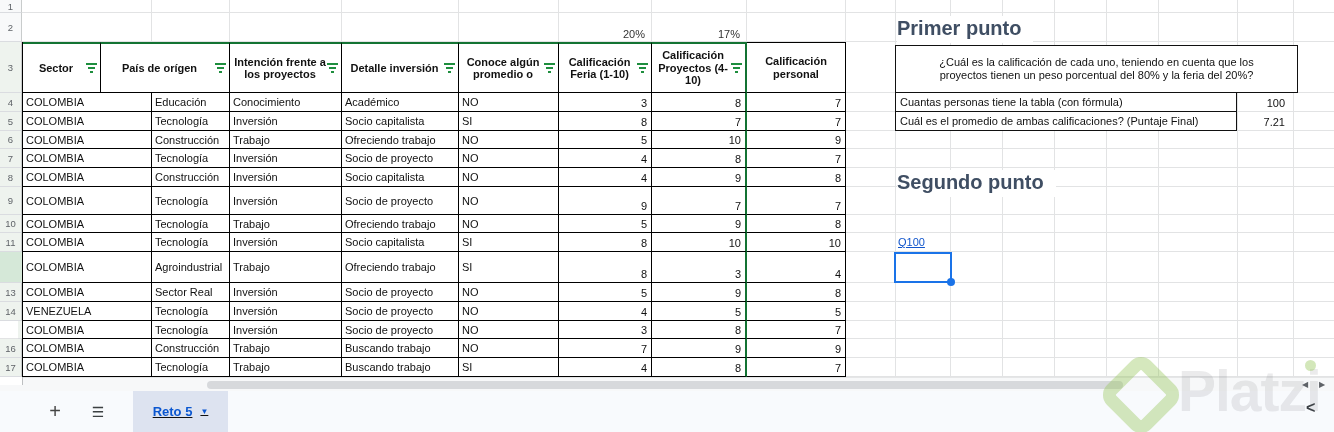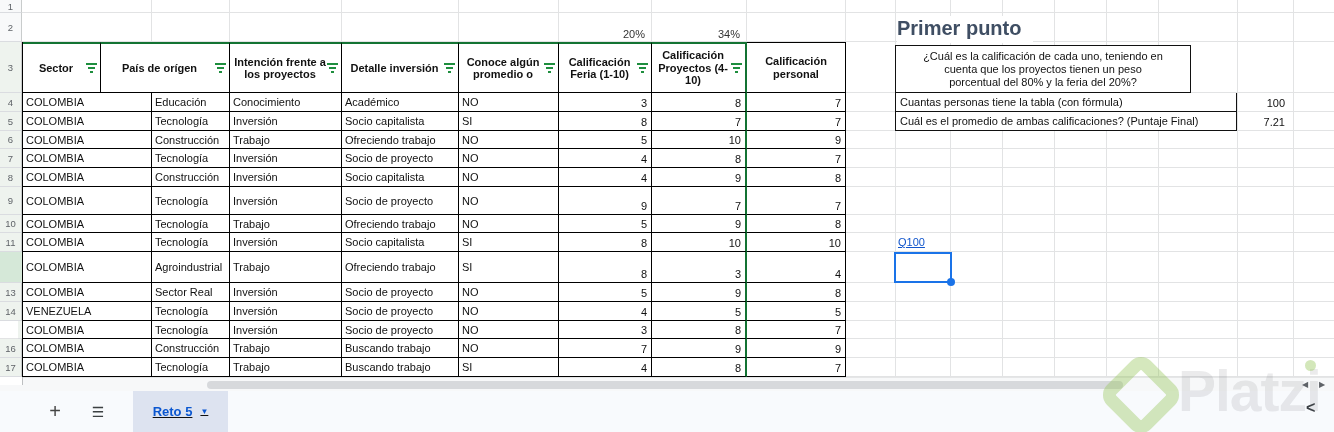--- a/index.html
+++ b/index.html
@@ -40,21 +40,21 @@
   .tcell.txt{align-items:center;justify-content:flex-start;padding-left:3px;}
   .tcell.num{align-items:flex-end;justify-content:flex-end;padding:0 4px 2px 0;}
 
   
   .ovl{position:absolute;z-index:5;box-sizing:border-box;font-size:11px;}
   #lbl20{left:558px;top:13px;width:90px;height:27px;display:flex;align-items:flex-end;justify-content:flex-end;padding-right:3px;color:#333;}
   #lbl80{left:651px;top:13px;width:92px;height:27px;display:flex;align-items:flex-end;justify-content:flex-end;padding-right:3px;color:#333;}
   .panel-title{font-size:20px;font-weight:bold;color:#3f4e63;background:#fff;padding:1px 12px 3px 0;}
   #primer-title{left:897px;top:16px;}
   #segundo-title{left:897px;top:170px;}
-  #q-box{left:895px;top:45px;width:296px;height:48px;border:1.4px solid #111;background:#fff;
+  #q-box{left:895px;top:45px;width:403px;height:48px;border:1.4px solid #111;background:#fff;
          display:flex;align-items:center;justify-content:center;text-align:center;padding:0 22px;line-height:13px;}
   #q1-row{left:895px;top:93px;width:342px;height:19px;border:1.4px solid #111;border-top:none;background:#fff;
           display:flex;align-items:center;padding-left:4px;}
   #q2-row{left:895px;top:112px;width:342px;height:19px;border:1.4px solid #111;border-top:none;background:#fff;
           display:flex;align-items:center;padding-left:4px;}
   #q1-val{left:1237px;top:93px;width:53px;height:19px;display:flex;align-items:center;justify-content:flex-end;padding-right:5px;}
   #q2-val{left:1237px;top:112px;width:53px;height:19px;display:flex;align-items:center;justify-content:flex-end;padding-right:5px;}
   #instr-box{left:895px;top:214px;width:392px;height:19px;border:1.3px solid #111;background:#fff;
              display:flex;align-items:center;padding-left:4px;}
   #q100-link{left:898px;top:236px;color:#1155cc;text-decoration:underline;cursor:pointer;}
@@ -320,29 +320,30 @@
           <div class="tcell txt" style="width: 117px;">Buscando trabajo</div>
           <div class="tcell txt" style="width: 100px;">SI</div>
           <div class="tcell num" style="width: 93px;">4</div>
           <div class="tcell num gright" style="width: 95px;">8</div>
           <div class="tcell num" style="width: 99px;">7</div>
         </div>
       </div>
   </div>
 
   <div class="ovl" id="lbl20">20%</div>
-  <div class="ovl" id="lbl80">34%</div>
+  <div class="ovl" id="lbl80">17%</div>
 
   <div class="ovl panel-title" id="primer-title">Primer punto</div>
   <div class="ovl" id="q-box">¿Cuál es la calificación de cada uno, teniendo en cuenta que los proyectos tienen un peso porcentual del 80% y la feria del 20%?</div>
   <div class="ovl" id="q1-row">Cuantas personas tiene la tabla (con fórmula)</div>
   <div class="ovl" id="q1-val">100</div>
   <div class="ovl" id="q2-row">Cuál es el promedio de ambas calificaciones? (Puntaje Final)</div>
   <div class="ovl" id="q2-val">7.21</div>
 
+  <div class="ovl panel-title" id="segundo-title">Segundo punto</div>
   <div class="ovl" id="q100-link">Q100</div>
   <div class="ovl" id="sel-cell">
     <div id="fill-handle"></div>
   </div>
 
   <div id="hscroll">
     <div id="scroll-thumb"></div>
     <span class="scroll-arrow" id="scroll-left">◀</span>
     <span class="scroll-arrow" id="scroll-right">▶</span>
   </div>

